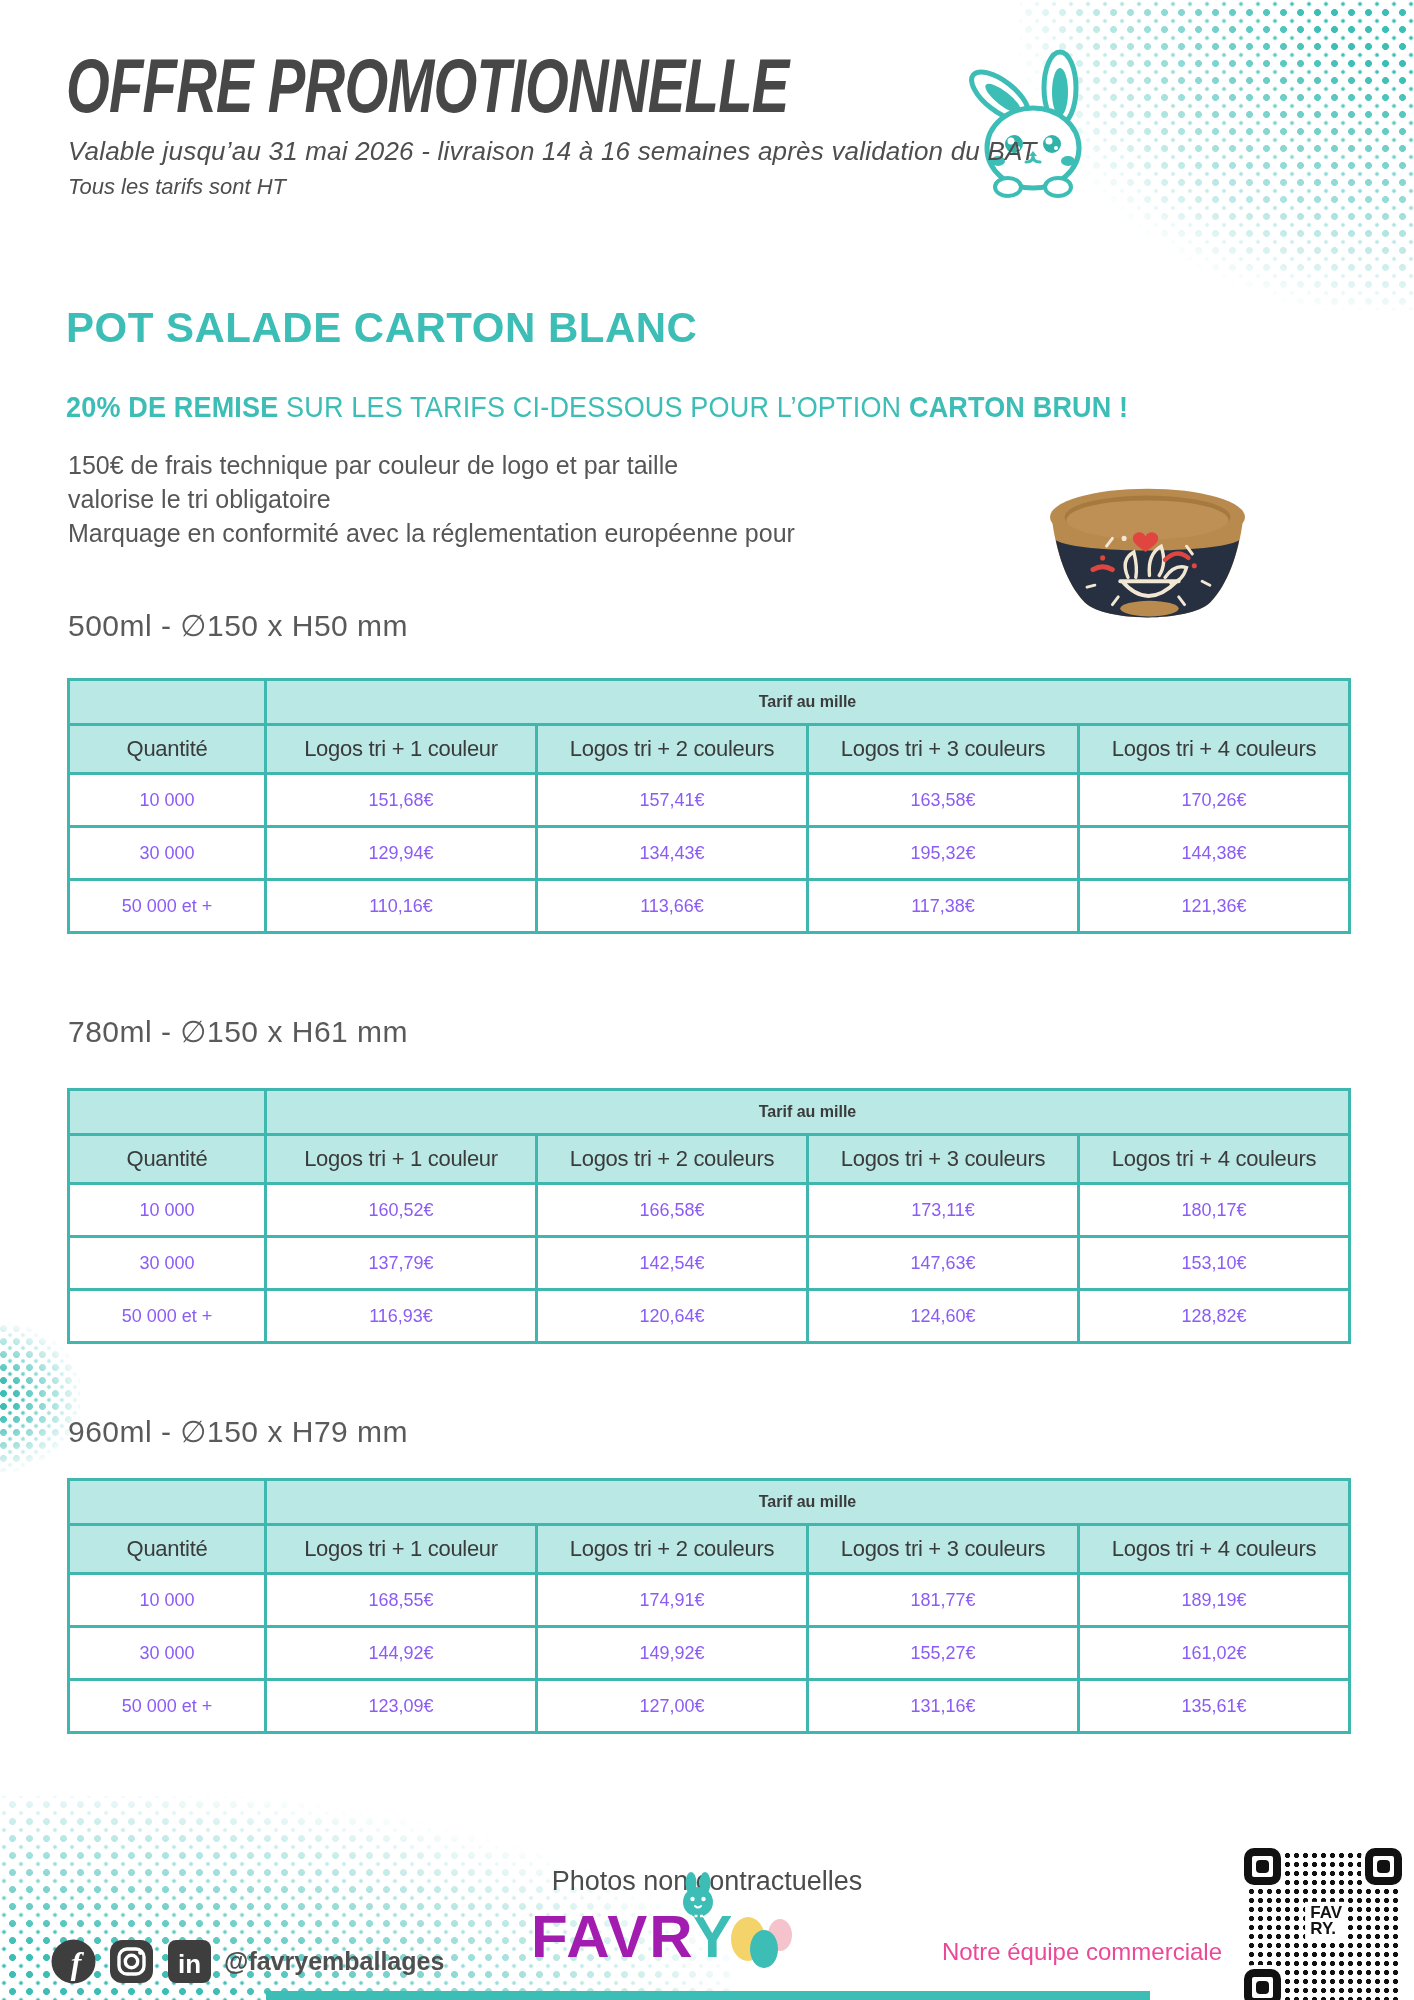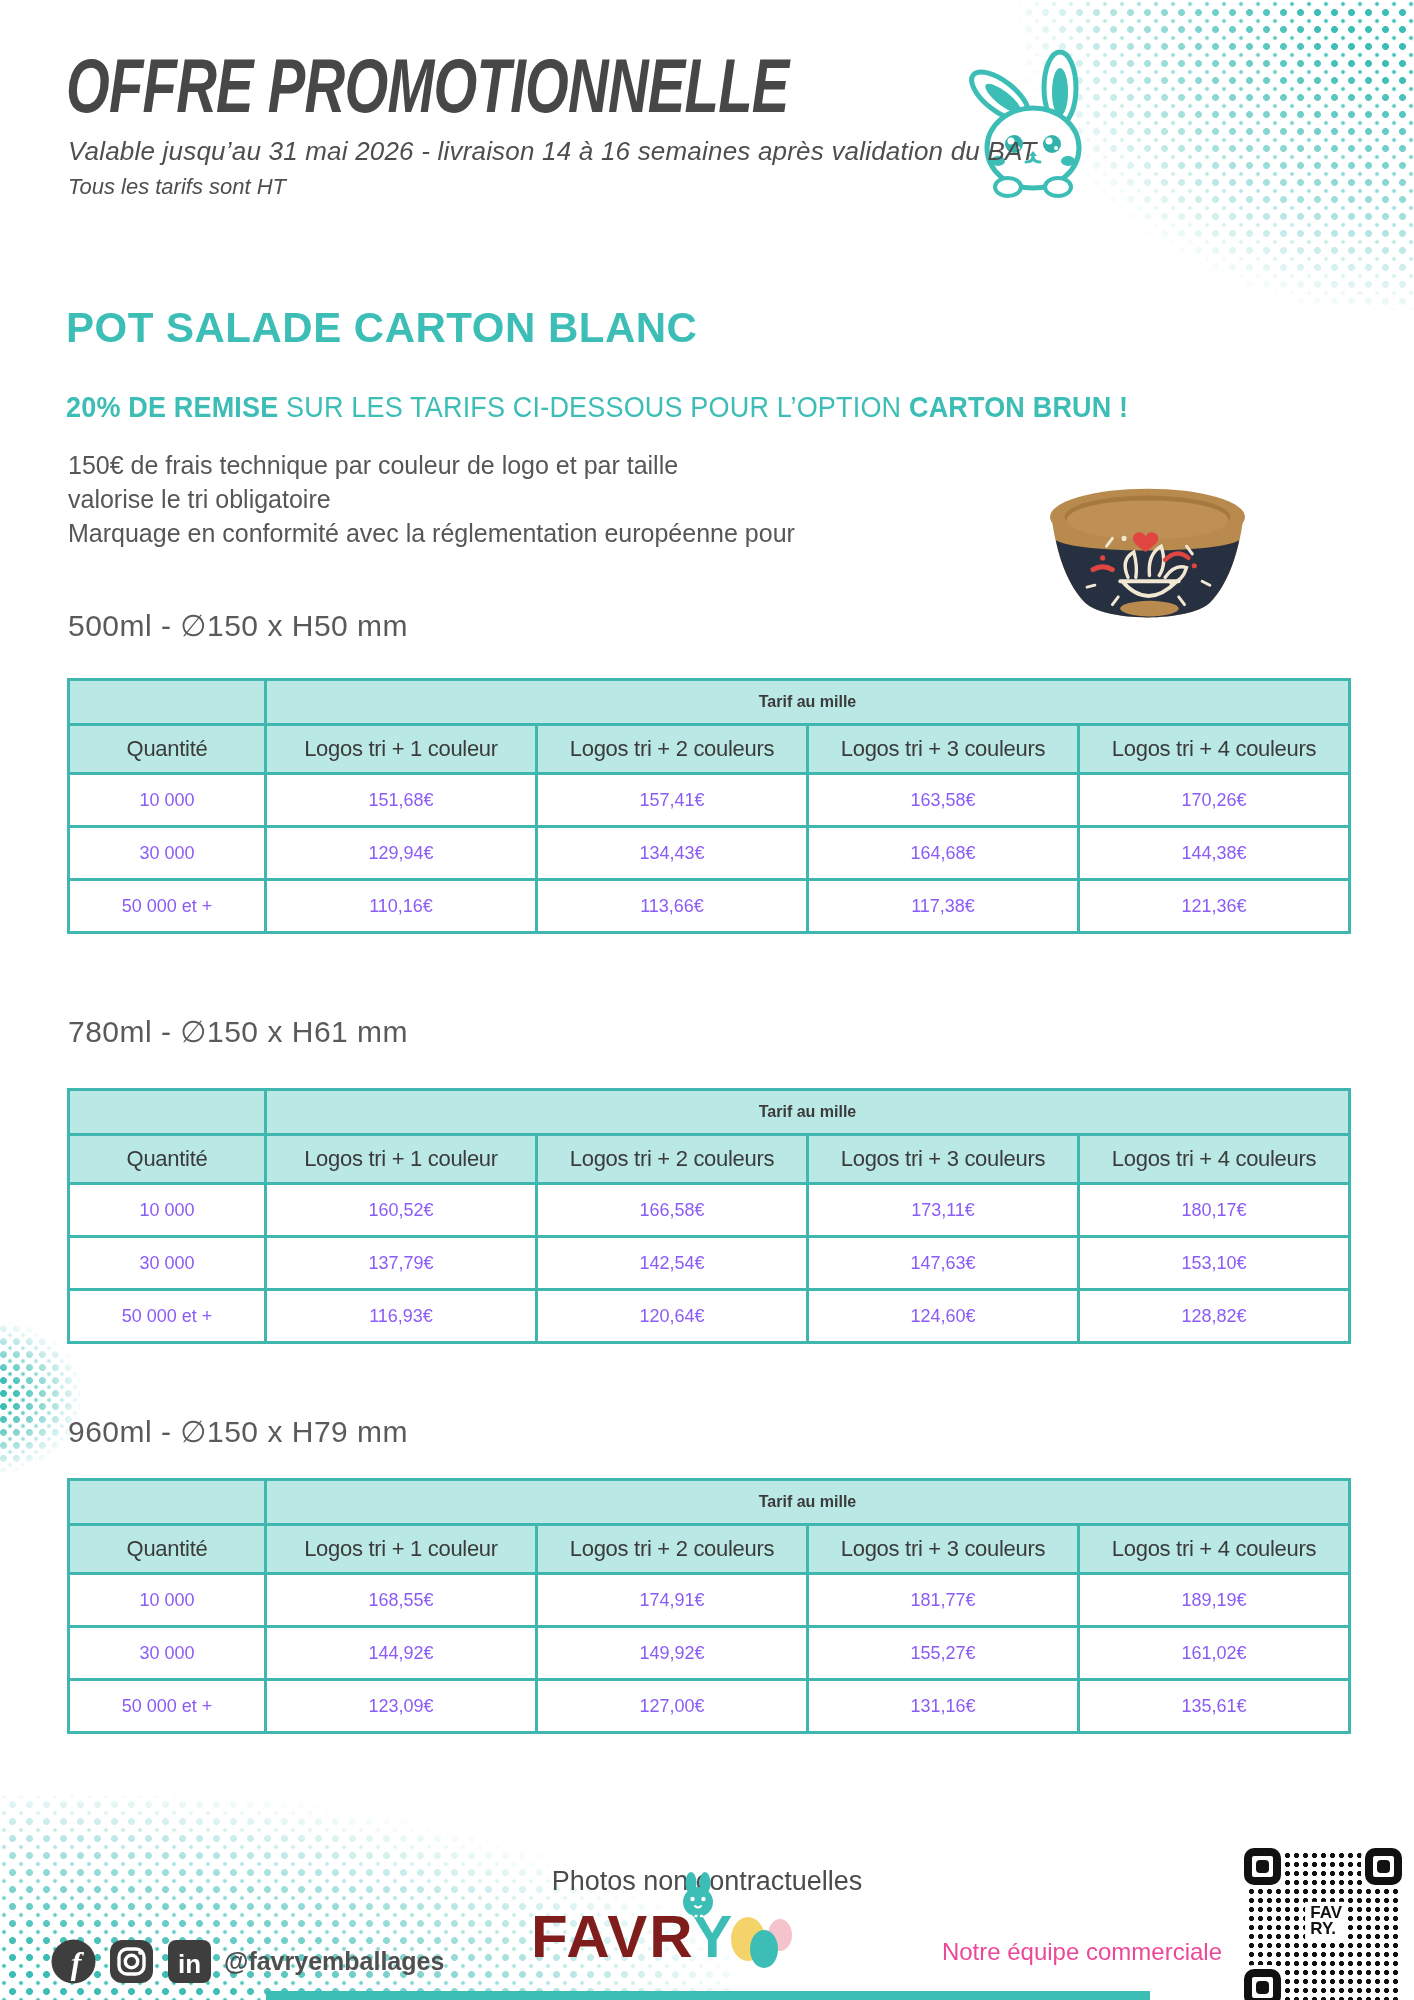--- a/index.html
+++ b/index.html
@@ -62,21 +62,21 @@
   .tarif-row td.empty-cell{background:var(--teal-light);}
   .cols-row th{height:46px;background:var(--teal-light);font-weight:400;font-size:22px;letter-spacing:-.3px;}
   .data-row td{height:50px;font-size:18px;color:#8b5cf6;}
 
   
   .social{position:absolute;left:50px;top:1938px;display:flex;align-items:center;gap:11px;z-index:2;}
   .social-handle{font-size:25px;color:#4f4f4f;font-weight:bold;}
   .photos-note{position:absolute;left:0;top:1866px;width:1414px;margin:0;text-align:center;
     font-size:27px;color:#4b4b4b;}
   .favry{position:absolute;left:531px;top:1902px;height:76px;white-space:nowrap;z-index:2;}
-  .favry .letters{font-size:60px;font-weight:800;letter-spacing:2px;color:#7f1d1d;line-height:70px;}
+  .favry .letters{font-size:60px;font-weight:800;letter-spacing:2px;color:#a21caf;line-height:70px;}
   .favry .y-teal{color:var(--teal);}
   .favry-bunny{position:absolute;left:146px;top:-30px;}
   .favry-eggs{vertical-align:-14px;margin-left:-10px;}
   .team-label{position:absolute;left:940px;top:1938px;width:282px;margin:0;text-align:right;
     font-size:24px;color:#ec4899;}
   .qr{position:absolute;left:1244px;top:1848px;width:158px;height:158px;background:#fff;z-index:2;}
   .qr-dots{position:absolute;inset:2px;
     background-image:radial-gradient(circle, var(--qr-dark) 2.3px, transparent 2.9px);
     background-size:9px 9px;background-position:1px 1px;}
   .qr-marker{position:absolute;width:37px;height:37px;border:8px solid var(--qr-dark);
@@ -182,21 +182,21 @@
       <td>10 000</td>
       <td>151,68€</td>
       <td>157,41€</td>
       <td>163,58€</td>
       <td>170,26€</td>
     </tr>
     <tr class="data-row">
       <td>30 000</td>
       <td>129,94€</td>
       <td>134,43€</td>
-      <td>164,68€</td>
+      <td>195,32€</td>
       <td>144,38€</td>
     </tr>
     <tr class="data-row">
       <td>50 000 et +</td>
       <td>110,16€</td>
       <td>113,66€</td>
       <td>117,38€</td>
       <td>121,36€</td>
     </tr>
   </tbody>

